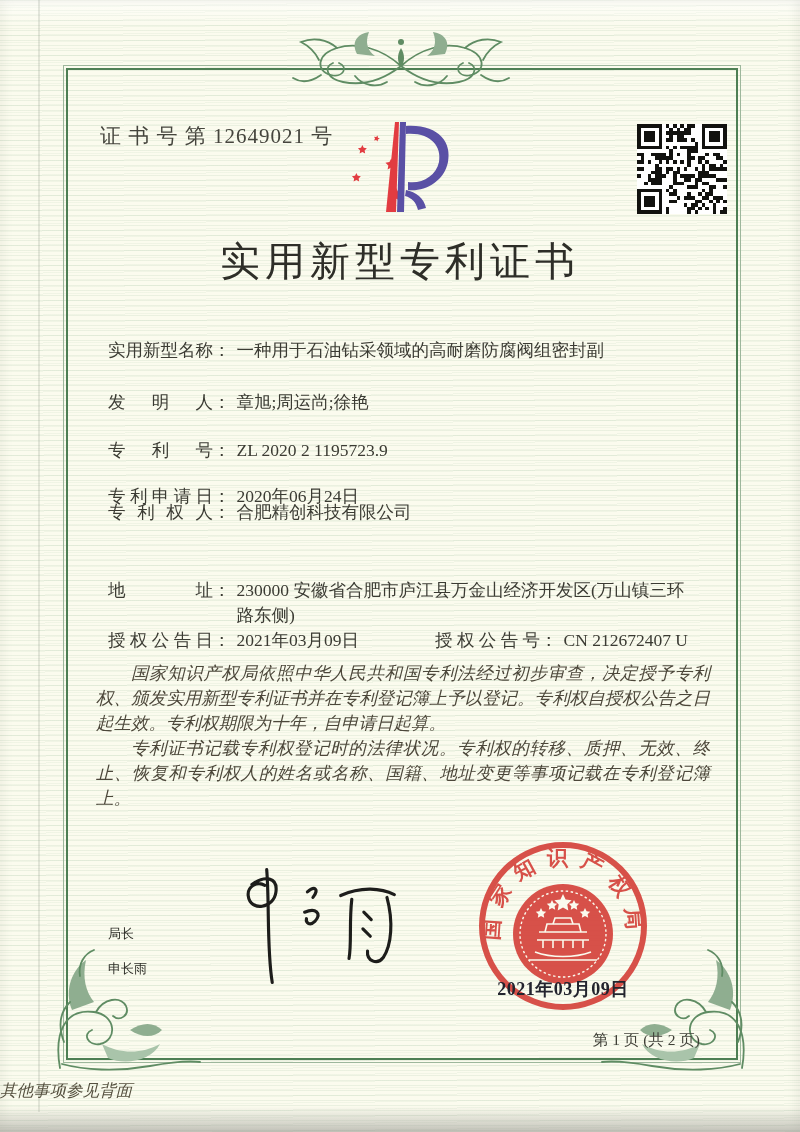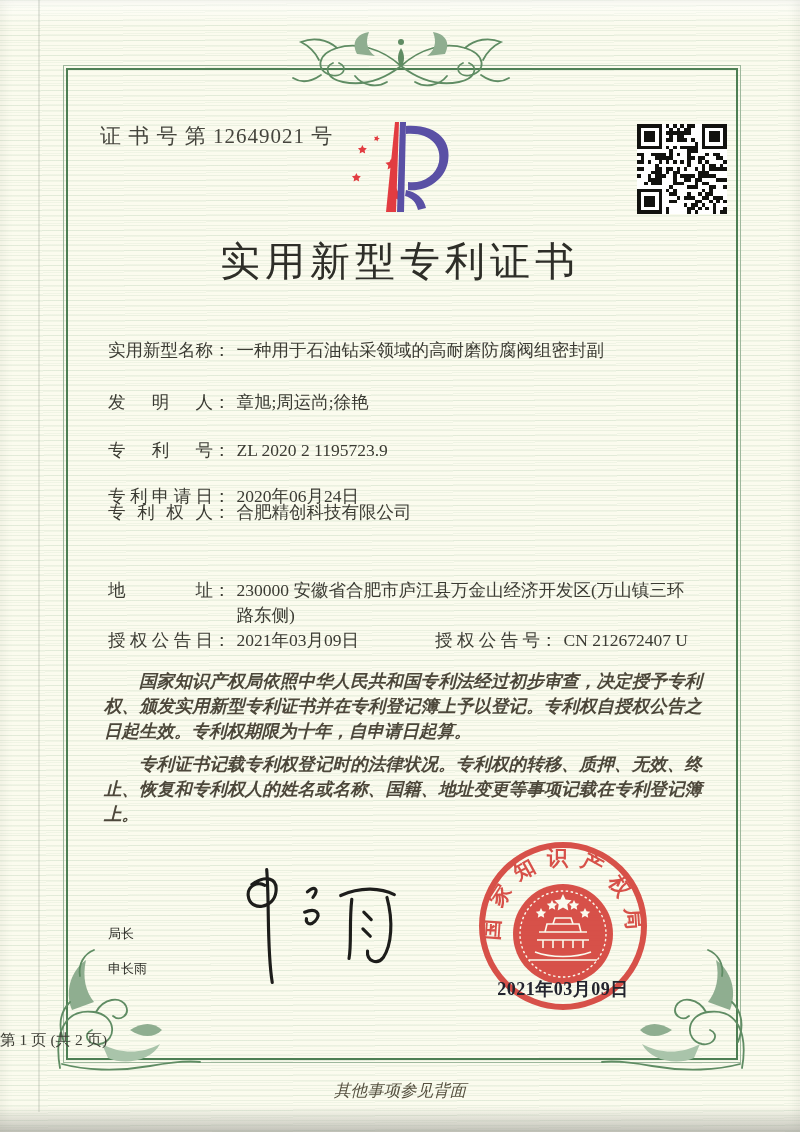--- a/index.html
+++ b/index.html
@@ -21,28 +21,28 @@
   .certno{position:absolute;left:100px;top:122px;font-size:21px;letter-spacing:1px;color:#45453d;}
   .title{position:absolute;left:0;top:234px;width:800px;text-align:center;
          font-size:40px;font-weight:normal;letter-spacing:5px;color:#2e2e28;}
   .frow{position:absolute;left:0;display:flex;align-items:flex-start;font-size:17.5px;line-height:1.45;}
   .lbl{display:inline-block;width:105px;text-align:justify;text-align-last:justify;color:#3b3b33;flex:none;}
   .colon{flex:none;margin-right:6px;}
   .val{max-width:452px;color:#3b3b33;}
   .pair2{display:flex;margin-left:76px;}
   .body-text{position:absolute;left:96px;top:661px;width:614px;font-size:17.5px;line-height:25px;
              text-align:justify;color:#4c473a;font-style:italic;}
-  .body-text p{margin:8px;text-indent:2em;font-weight:bold;}
+  .body-text p{margin:0;text-indent:2em;}
   .officer{position:absolute;left:108px;top:916px;font-size:13px;line-height:35px;color:#2c2c26;}
   .signature{position:absolute;left:226px;top:862px;}
   .seal{position:absolute;left:477px;top:840px;}
   .seal-date{position:absolute;left:488px;top:977px;width:150px;text-align:center;
              font-size:18px;font-weight:bold;color:#23242e;letter-spacing:.5px;}
-  .pageno{position:absolute;left:0;top:1030px;width:700px;text-align:left;font-size:15.5px;color:#3f3f37;}
-  .backnote{position:absolute;left:0;top:1080px;width:800px;text-align:center;font-size:16.5px;
+  .pageno{position:absolute;left:0;top:1030px;width:700px;text-align:right;font-size:15.5px;color:#3f3f37;}
+  .backnote{position:absolute;left:0;top:1080px;width:800px;font-size:16.5px;
             font-style:italic;color:#55503f;}
   .logo{position:absolute;left:346px;top:116px;}
   .qr{position:absolute;left:637px;top:124px;width:90px;height:90px;background:#fff;}
   .orn-top{position:absolute;left:285px;top:30px;}
   .flourish{position:absolute;}
   svg{display:block;}
 </style>
 </head>
 <body>
 

